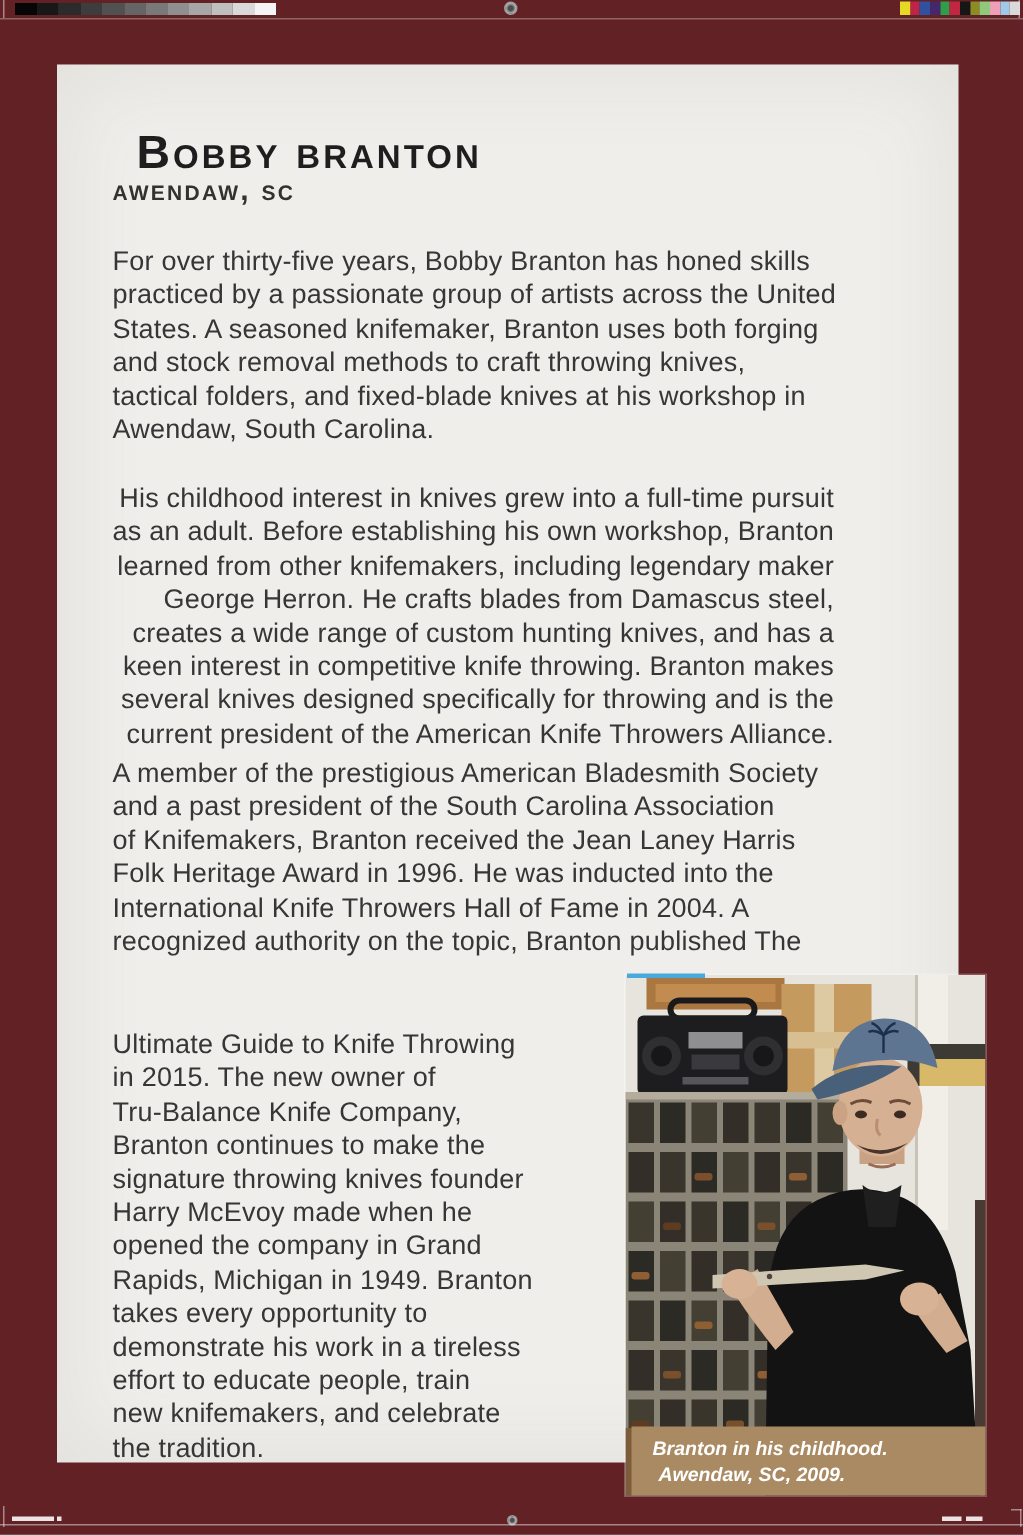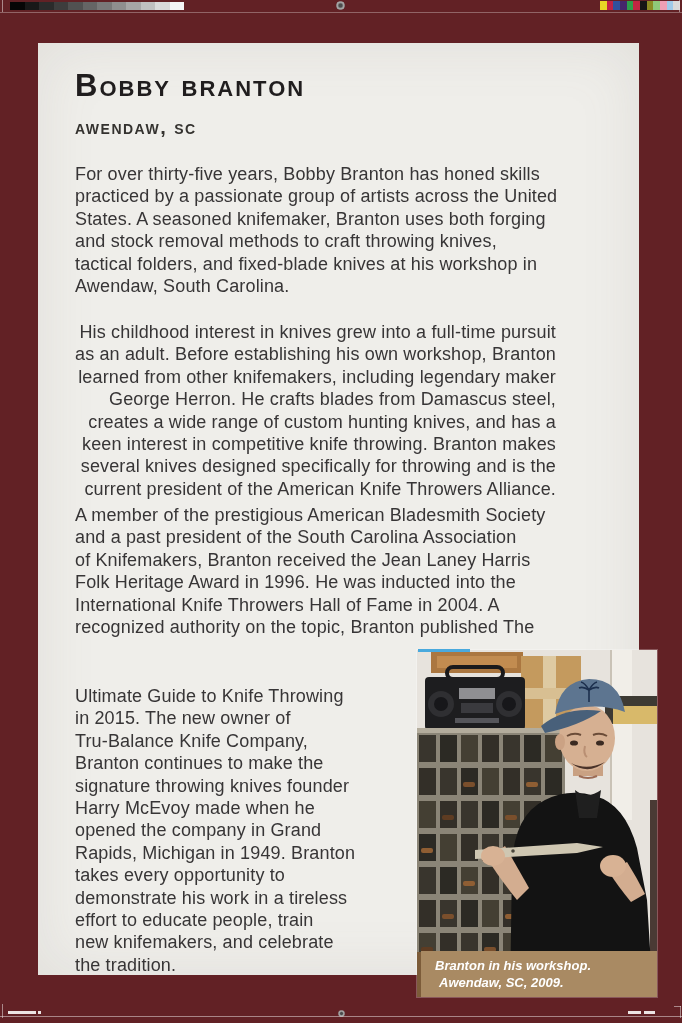--- a/index.html
+++ b/index.html
@@ -100,21 +100,21 @@
   <div class="corner-tick" style="left:2px;top:1004px;width:1px;height:14px;"></div>
   <div class="corner-tick" style="left:674px;top:1006px;width:7px;height:1px;"></div>
   <div class="corner-tick" style="left:680px;top:1006px;width:1px;height:12px;"></div>
   <div class="slug" style="left:8px;top:1011px;width:28px;"></div>
   <div class="slug" style="left:38px;top:1011px;width:3px;"></div>
   <div class="slug" style="left:628px;top:1011px;width:13px;"></div>
   <div class="slug" style="left:644px;top:1011px;width:11px;"></div>
 
   <div id="panel"></div>
 
-  <h1 class="title" style="margin:0;text-align:center;">Bobby Branton</h1>
+  <h1 class="title" style="margin:16px;text-align:center;">Bobby Branton</h1>
   <h2 class="subtitle" style="margin:0;">Awendaw, SC</h2>
 
   <div id="para1" class="body-text">For over thirty-five years, Bobby Branton has honed skills
 practiced by a passionate group of artists across the United
 States. A seasoned knifemaker, Branton uses both forging
 and stock removal methods to craft throwing knives,
 tactical folders, and fixed-blade knives at his workshop in
 Awendaw, South Carolina.</div>
   <div id="para2" class="body-text">His childhood interest in knives grew into a full-time pursuit
 as an adult. Before establishing his own workshop, Branton
@@ -282,18 +282,18 @@
         <g stroke="#1c2f4d" stroke-width="1.6" fill="none">
           <line x1="172" y1="40" x2="172" y2="52"></line>
           <path d="M172,40 Q166,36 162,38"></path>
           <path d="M172,40 Q178,36 182,38"></path>
           <path d="M172,40 Q168,33 164,32"></path>
           <path d="M172,40 Q176,33 180,32"></path>
         </g>
       </g>
     </svg>
     <div id="photo-caption">
-      <div class="cap1">Branton in his workshop.</div>
+      <div class="cap1">Branton in his childhood.</div>
       <div class="cap2">Awendaw, SC, 2009.</div>
     </div>
   </div>
 
 </div>
 
 </body></html>

